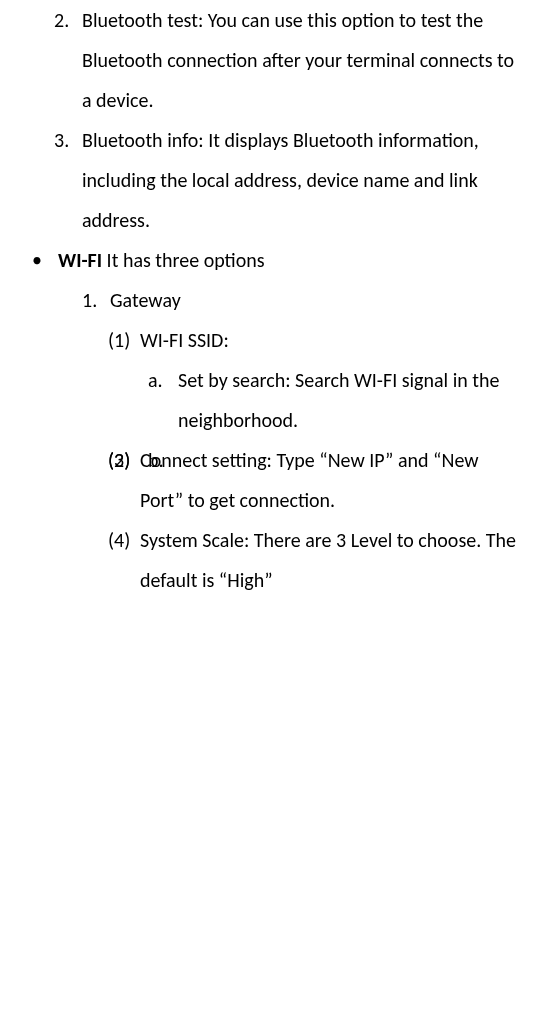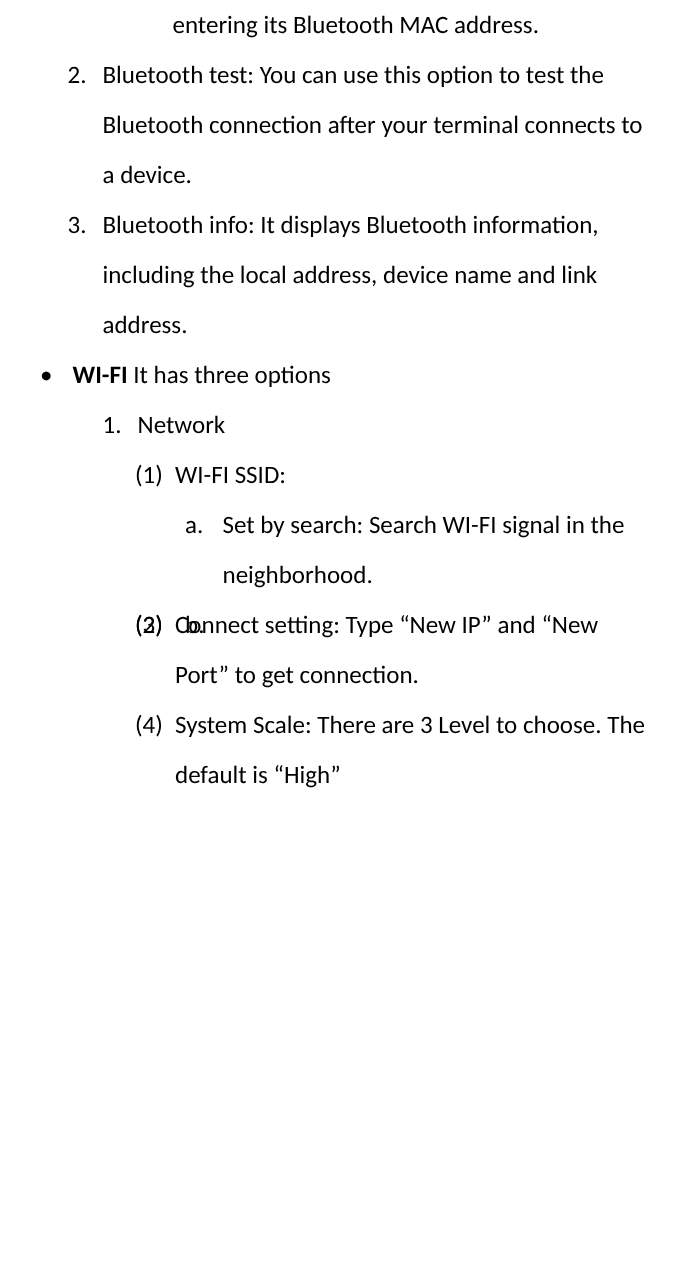--- a/index.html
+++ b/index.html
@@ -102,42 +102,41 @@
     left: 0;
     width: 100%;
     text-align: center;
   }
 </style>
 </head>
 <body>
 
 <div class="page">
 
-  <p class="continuation">entering its Bluetooth MAC address.</p>
 
   <ol class="ol-num">
     <li>
       <span class="marker">2.</span>
       <span>Bluetooth test: You can use this option to test the Bluetooth connection after your terminal connects to a device.</span>
     </li>
     <li>
       <span class="marker">3.</span>
       <span>Bluetooth info: It displays Bluetooth information, including the local address, device name and link address.</span>
     </li>
   </ol>
 
   <p class="bullet-line">
     <span class="dot">•</span>
     <span class="bold">WI-FI</span><span> It has three options</span>
   </p>
 
   <ol class="sub-num">
     <li>
       <span class="marker">1.</span>
-      <span>Network</span>
+      <span>Gateway</span>
     </li>
   </ol>
 
   <ol class="paren-list">
     <li>
       <span class="marker">(1)</span>
       <span>WI-FI SSID:</span>
     </li>
   </ol>
 

